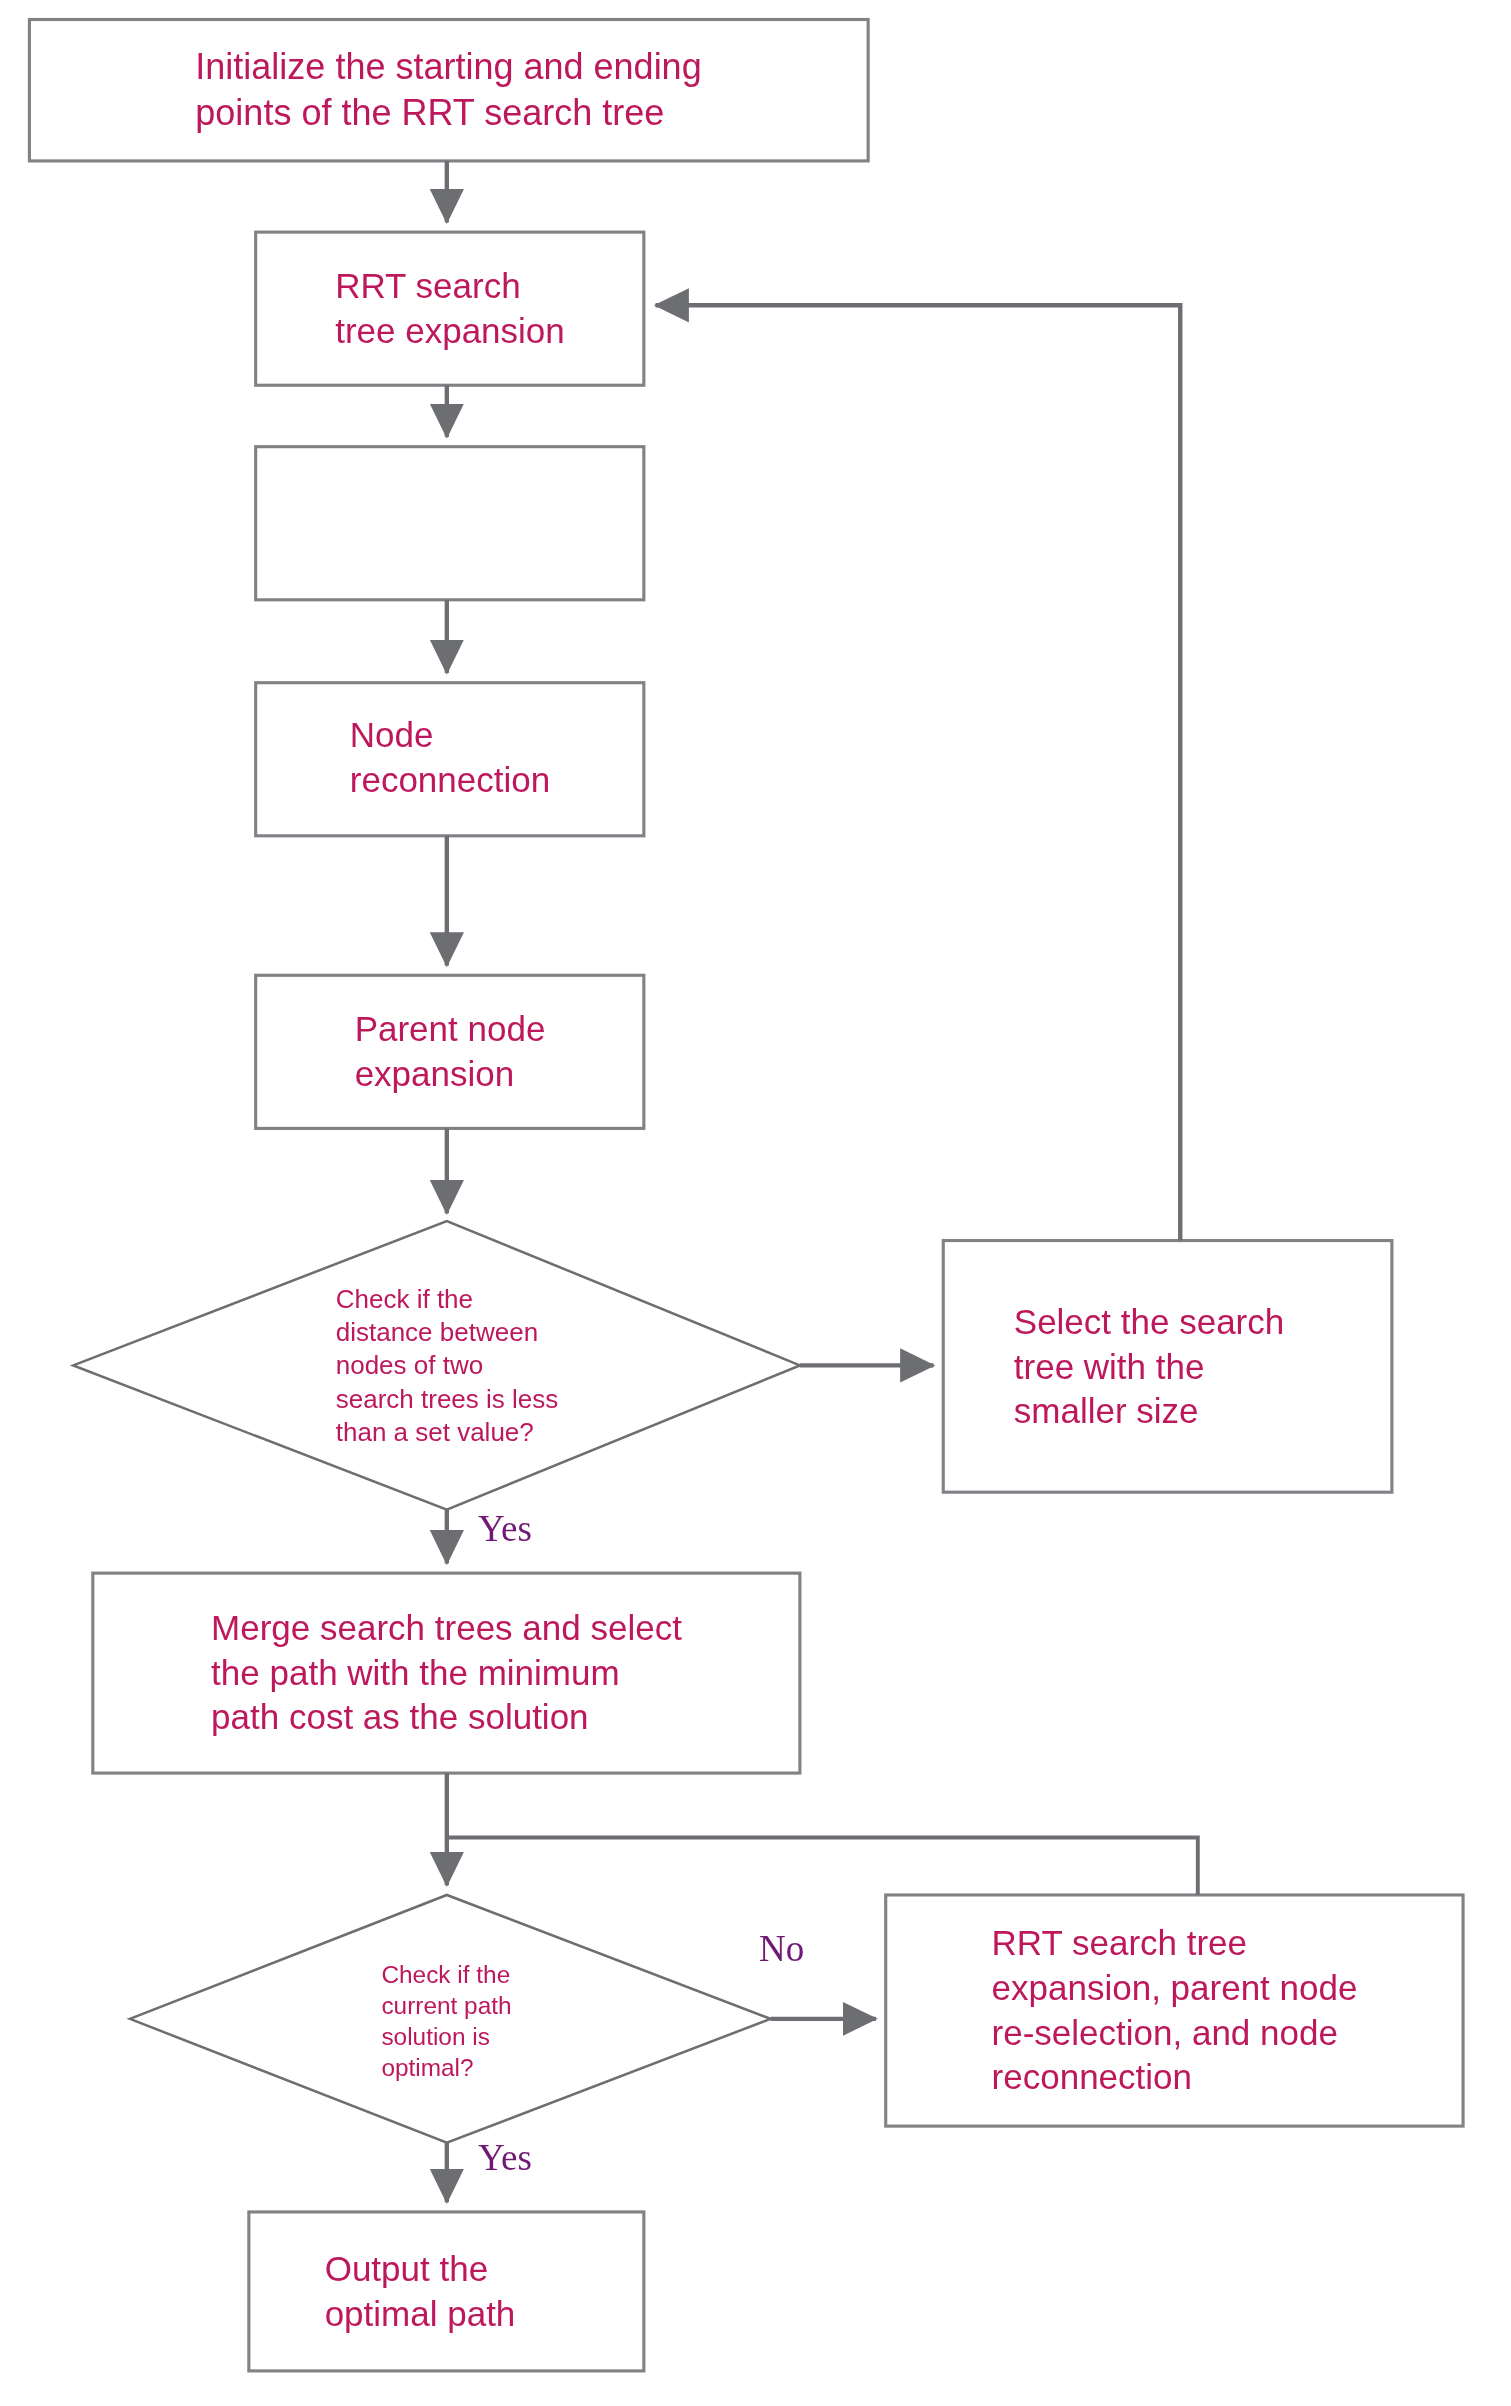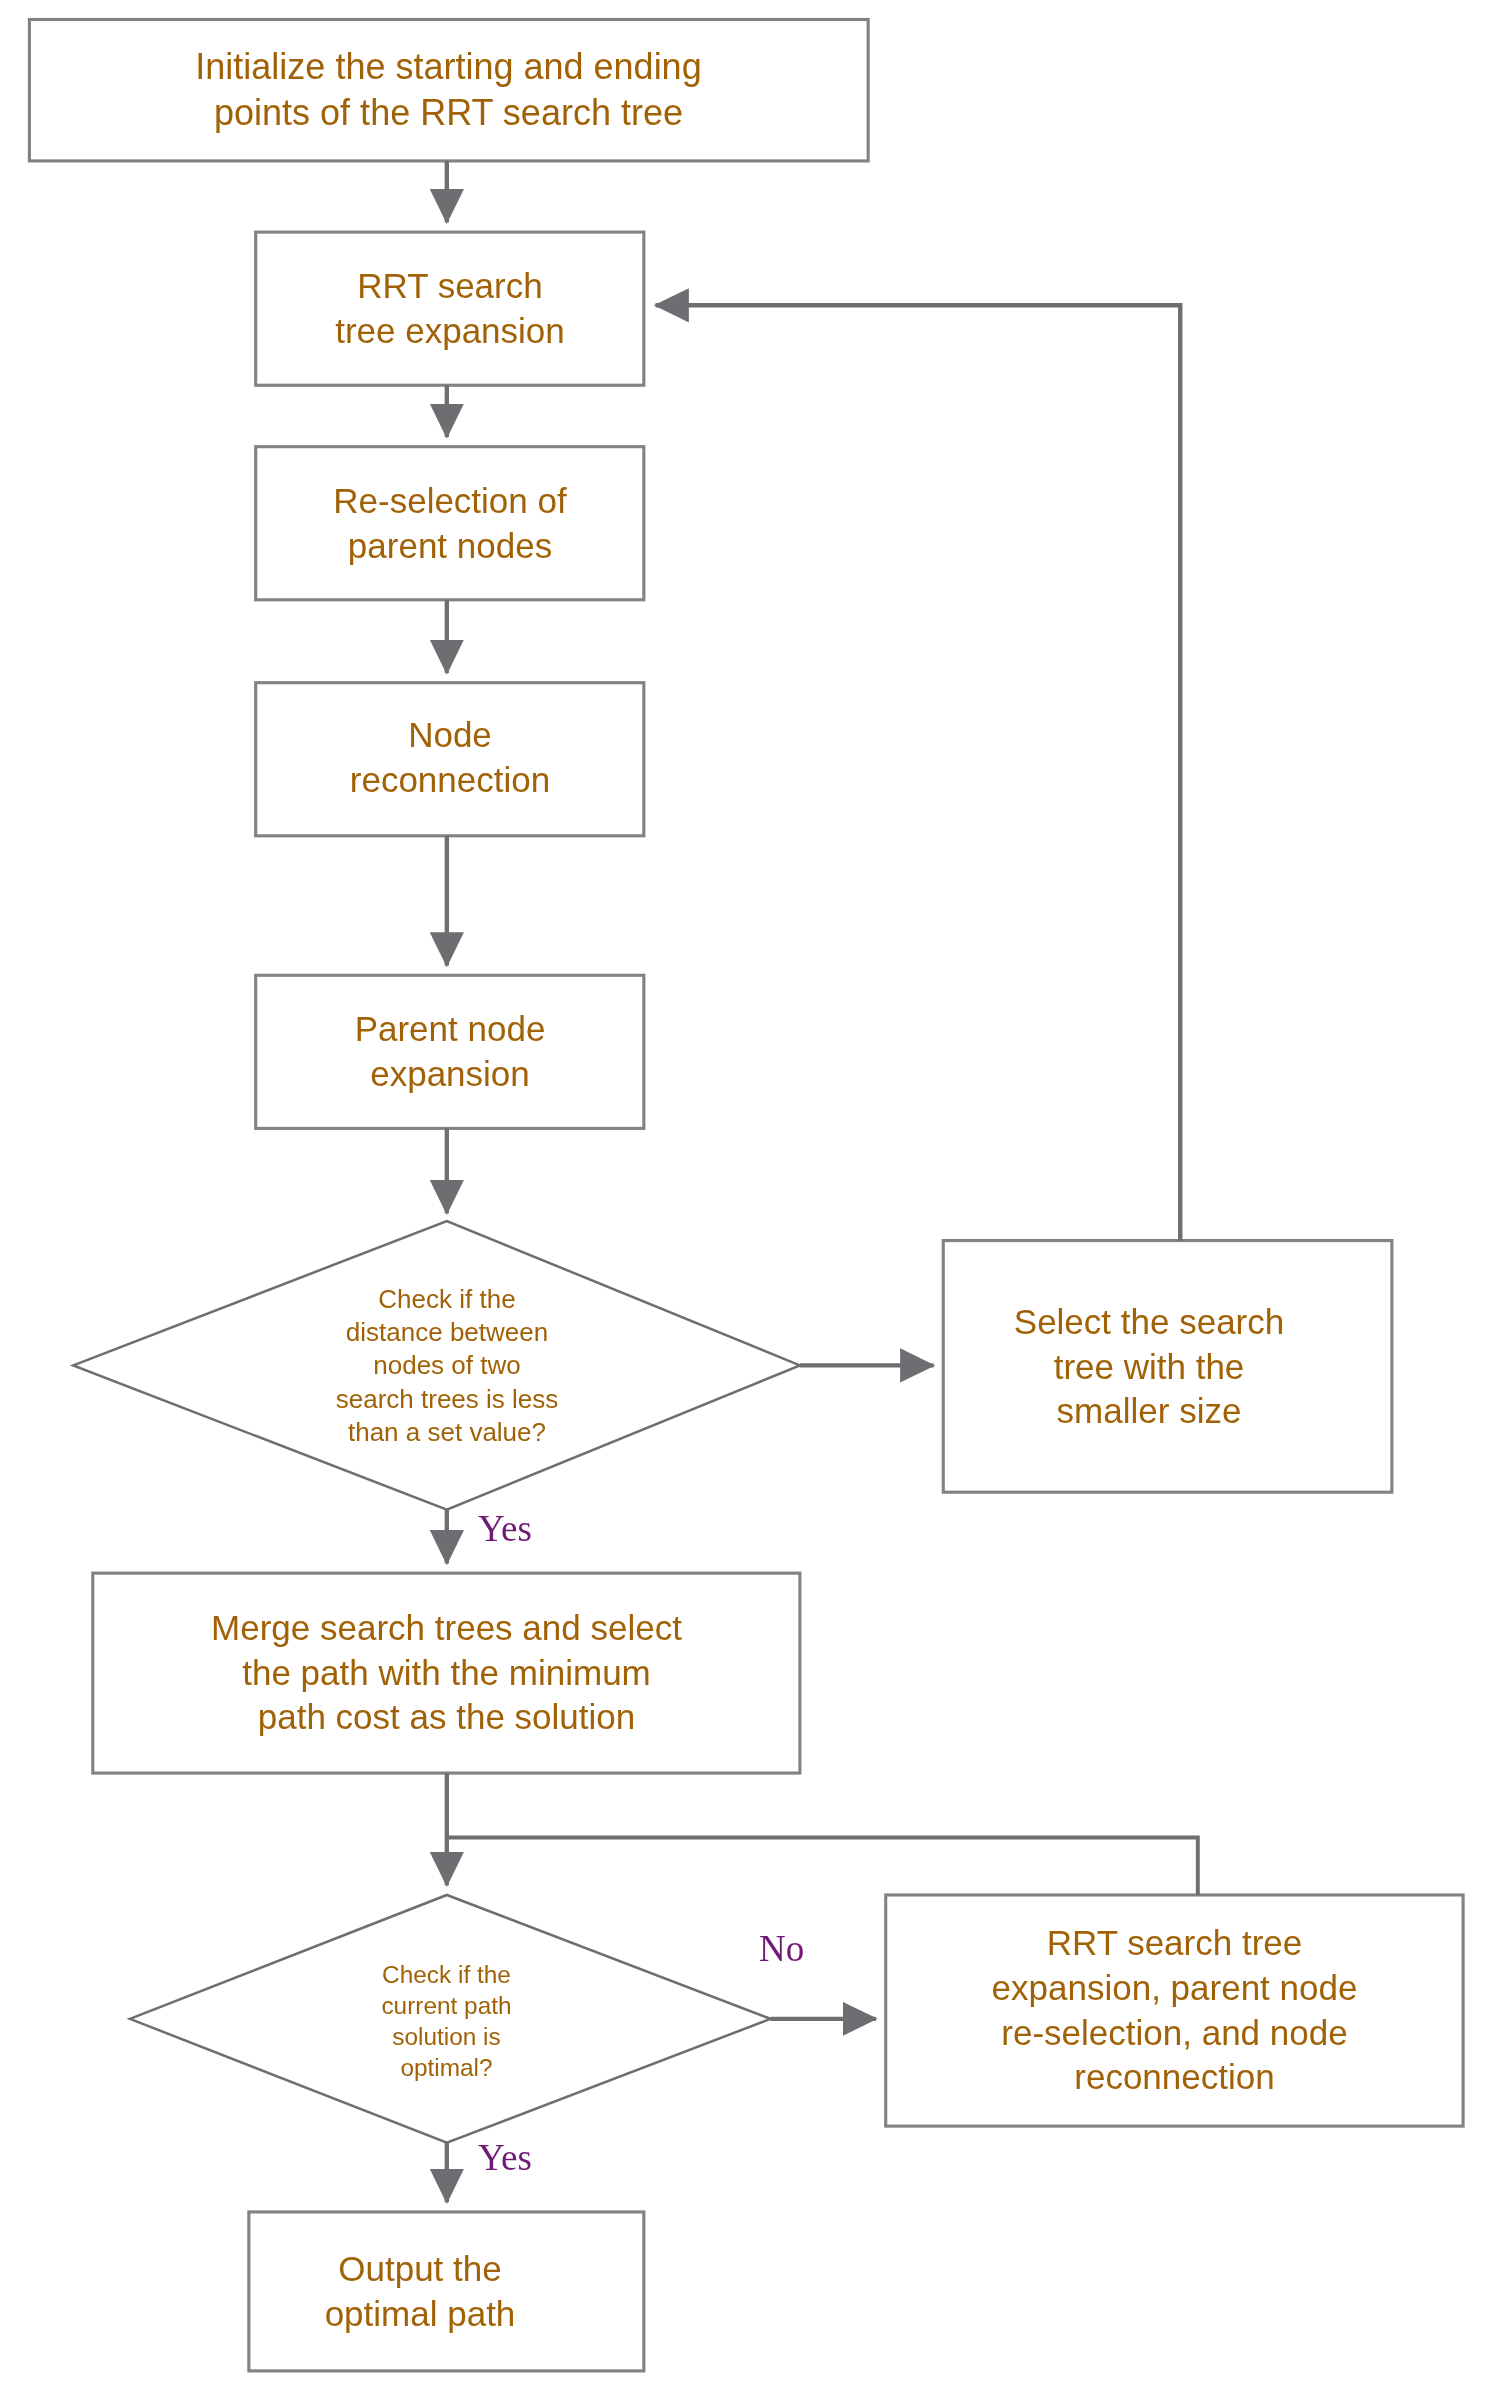--- a/index.html
+++ b/index.html
@@ -42,22 +42,22 @@
   .conn-thin {
     fill: none;
     stroke: #6d6e71;
     stroke-width: 4.0;
   }
   .node-label {
     position: absolute;
     display: flex;
     align-items: center;
     justify-content: center;
-    text-align: center;
-    color: #a16207;
+    text-align: left;
+    color: #be185d;
     font-family: "Liberation Sans", sans-serif;
     line-height: 1.28;
     pointer-events: none;
     white-space: pre-line;
   }
   .lbl-big   { font-size: 36px; }
   .lbl-mid   { font-size: 35px; }
   .lbl-small { font-size: 26px; }
   .lbl-tiny  { font-size: 24.4px; }
   .edge-label {
@@ -114,22 +114,20 @@
 
     <path class="conn-thin" d="M1228,1943 L1228,1884 L458,1884"></path>
 
     <path class="conn" d="M458,2197 L458,2258" marker-end="url(#arrow)"></path>
   </svg>
 
   <div class="node-label lbl-big" style="left:29px;  top:19.5px;   width:839px; height:141px;">Initialize the starting and ending
 points of the RRT search tree</div>
   <div class="node-label lbl-mid" style="left:256px; top:232px;  width:388px; height:153px;border-radius:26px;">RRT search
 tree expansion</div>
-  <div class="node-label lbl-mid" style="left:256px; top:447px;  width:388px; height:153px;">Re-selection of
-parent nodes</div>
   <div class="node-label lbl-mid" style="left:256px; top:683px;  width:388px; height:149px;">Node
 reconnection</div>
   <div class="node-label lbl-mid" style="left:256px; top:975px; width:388px; height:153px;">Parent node
 expansion</div>
   <div class="node-label lbl-small" style="left:252px; top:1227px; width:390px; height:278px;">Check if the
 distance between
 nodes of two
 search trees is less
 than a set value?</div>
   <div class="node-label lbl-mid" style="left:943px; top:1241px; width:412px; height:252px;">Select the search

